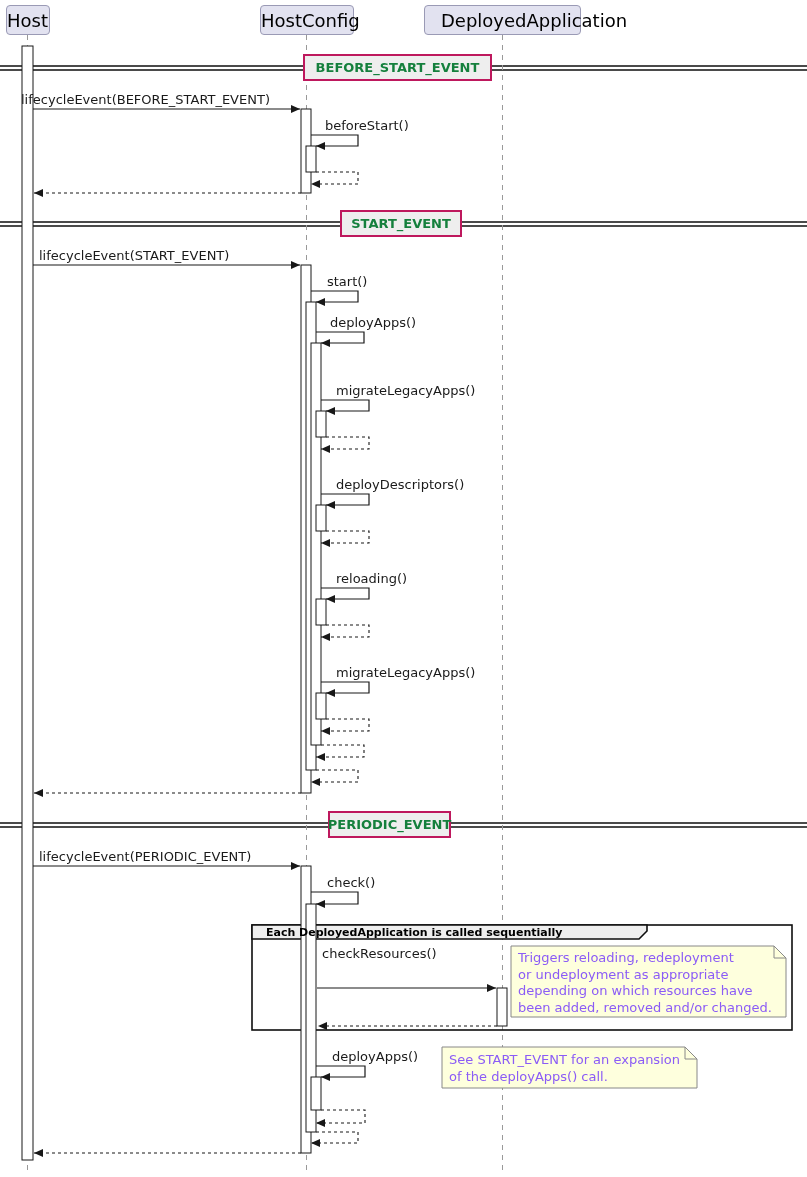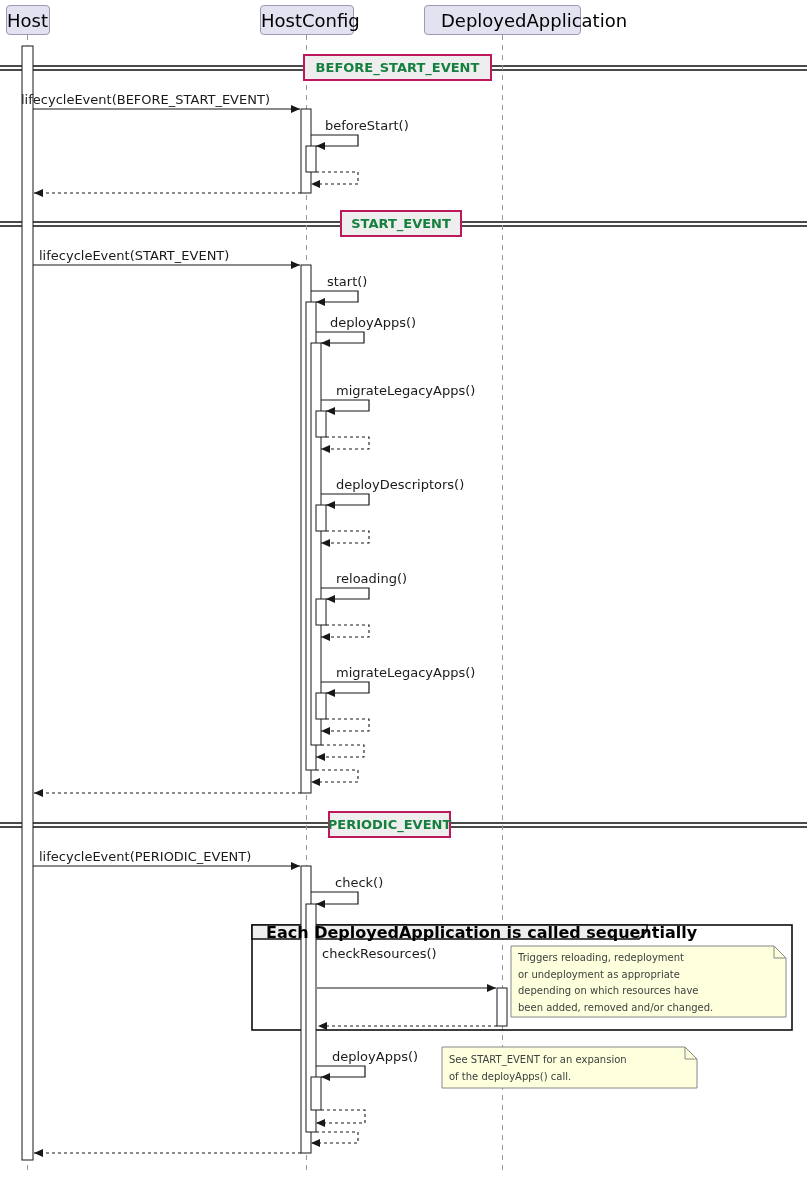--- a/index.html
+++ b/index.html
@@ -18,26 +18,26 @@
     position:absolute; height:27px; box-sizing:border-box;
     background:#EEEEEE; border:2px solid #be185d;
     display:flex; align-items:center; justify-content:center;
     font-size:13px; font-weight:bold; color:#15803d; white-space:nowrap;
   }
   .msg {
     position:absolute; font-size:13px; line-height:15px;
     white-space:nowrap; color:#1a1a1a;
   }
   .frame-title {
-    position:absolute; font-size:16px; font-weight:bold; line-height:13px;
+    position:absolute; font-size:11px; font-weight:bold; line-height:13px;
     white-space:nowrap; color:#000;
   }
   .note-text {
-    position:absolute; font-size:10px; line-height:16.5px;
-    color:#404040; white-space:nowrap;
+    position:absolute; font-size:13px; line-height:16.5px;
+    color:#8b5cf6; white-space:nowrap;
   }
 </style>
 </head>
 <body>
 
 <div class="canvas">
 
   <svg class="layer" width="807" height="1177" viewBox="0 0 807 1177">
     <defs>
       <marker id="ah" markerUnits="userSpaceOnUse" markerWidth="12" markerHeight="10" refX="9" refY="4" orient="auto">
@@ -141,21 +141,21 @@
   <div class="msg" style="left:21px;  top:92px;">lifecycleEvent(BEFORE_START_EVENT)</div>
   <div class="msg" style="left:325px; top:118px;">beforeStart()</div>
   <div class="msg" style="left:39px;  top:248px;">lifecycleEvent(START_EVENT)</div>
   <div class="msg" style="left:327px; top:274px;">start()</div>
   <div class="msg" style="left:330px; top:315px;">deployApps()</div>
   <div class="msg" style="left:336px; top:383px;">migrateLegacyApps()</div>
   <div class="msg" style="left:336px; top:477px;">deployDescriptors()</div>
   <div class="msg" style="left:336px; top:571px;">reloading()</div>
   <div class="msg" style="left:336px; top:665px;">migrateLegacyApps()</div>
   <div class="msg" style="left:39px;  top:849px;">lifecycleEvent(PERIODIC_EVENT)</div>
-  <div class="msg" style="left:327px; top:875px;margin-left:8px;">check()</div>
+  <div class="msg" style="left:327px; top:875px;">check()</div>
   <div class="msg" style="left:322px; top:946px;">checkResources()</div>
   <div class="msg" style="left:332px; top:1049px;">deployApps()</div>
 
   <div class="note-text" style="left:518px; top:950px;">
     <div>Triggers reloading, redeployment</div>
     <div>or undeployment as appropriate</div>
     <div>depending on which resources have</div>
     <div>been added, removed and/or changed.</div>
   </div>
   <div class="note-text" style="left:449px; top:1052px;">

